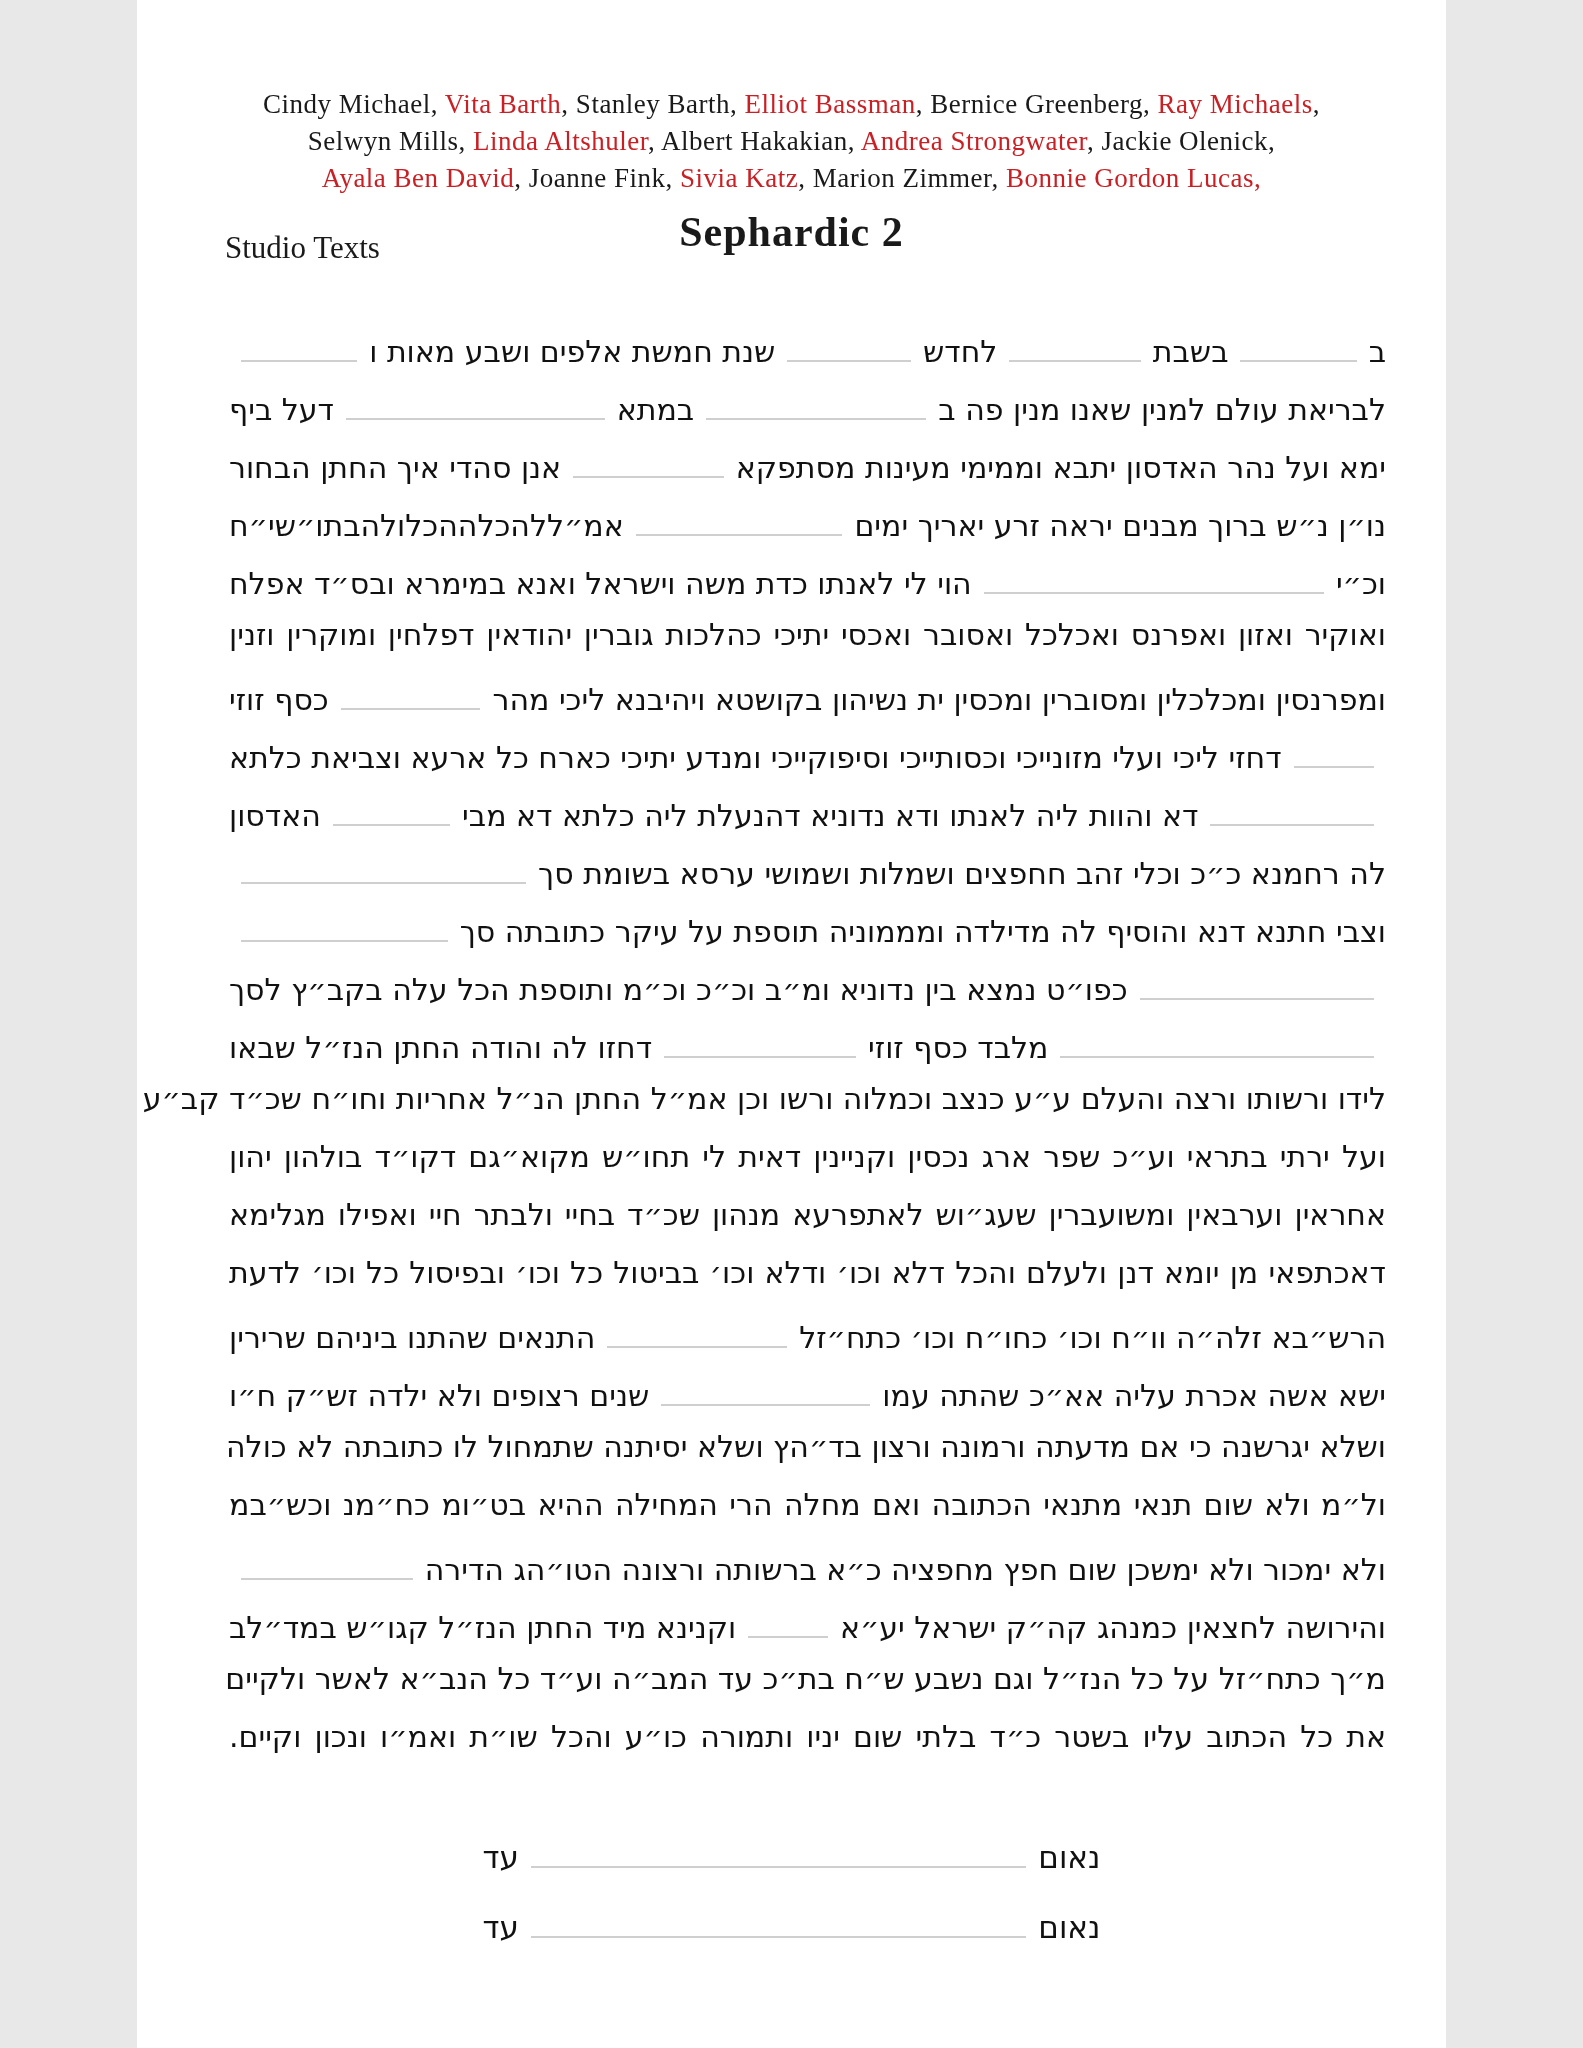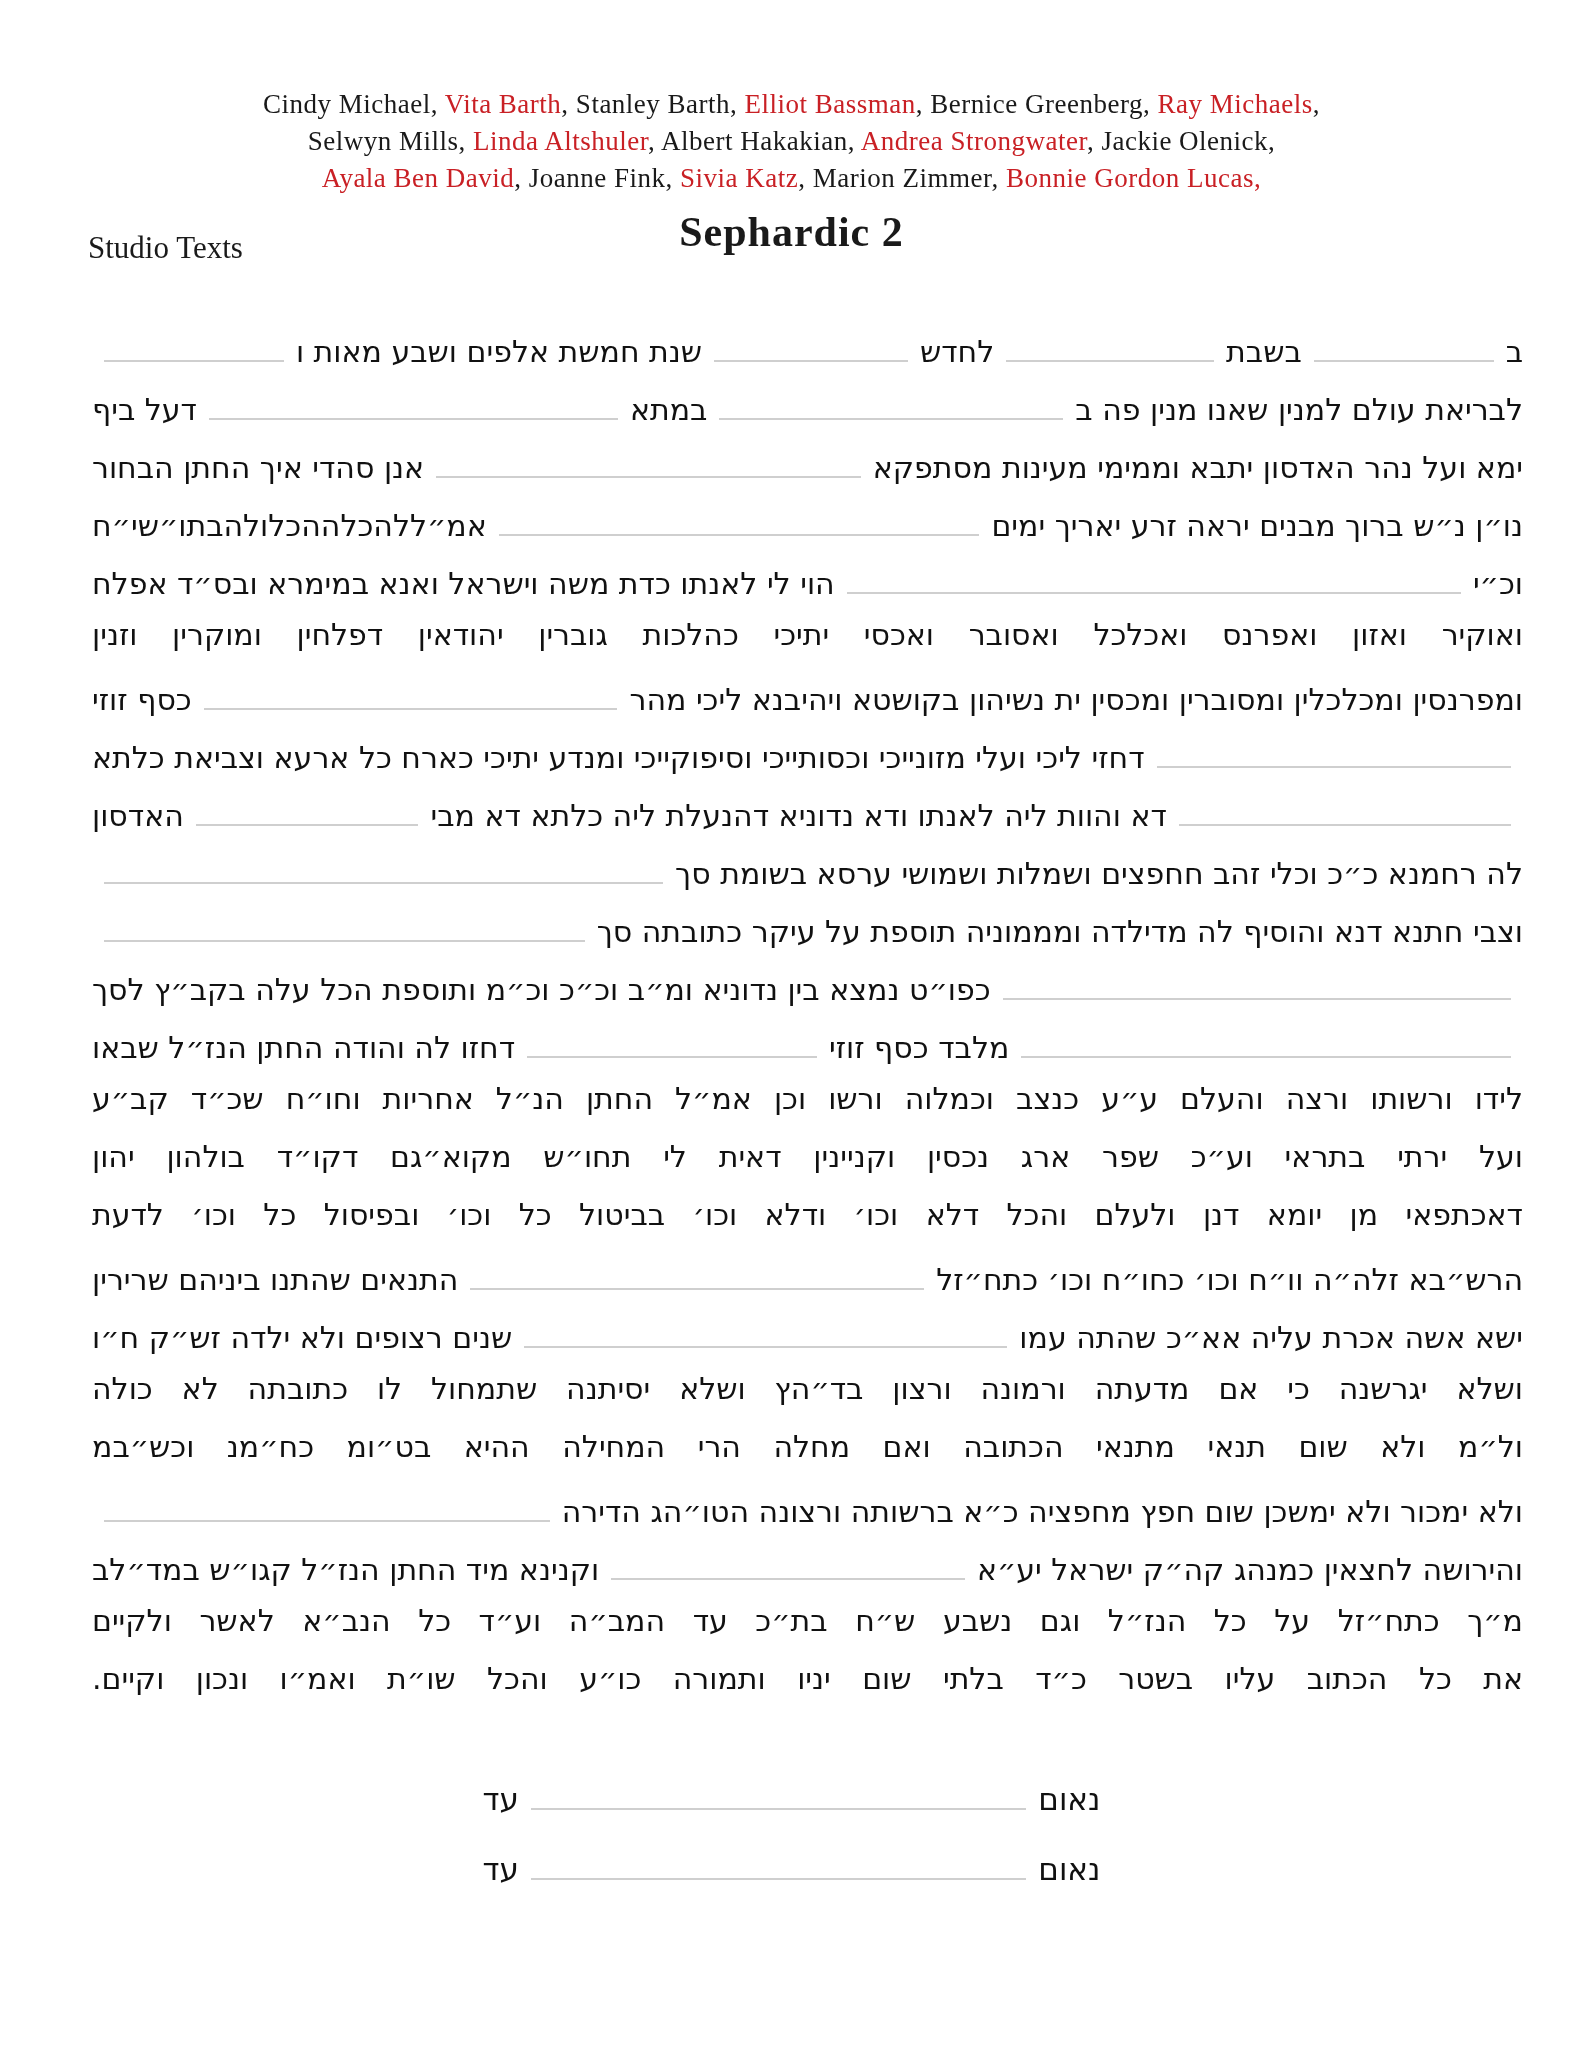--- a/index.html
+++ b/index.html
@@ -1,17 +1,17 @@
 <!DOCTYPE html>
 <html style="--red: #c92025; --ink: #1a1a1a; --blankc: #cfcfcf;"><head>
 <meta charset="utf-8">
 <style>
   html,body { margin:0; padding:0; background:#e8e8e8; }
   .page {
-    width:1583px; height:2048px; background:#ffffff; margin:0 auto;
+    width:1309px; height:2048px; background:#ffffff; margin:0 auto;
     position:relative; overflow:hidden;
     font-family:"Liberation Serif", serif; color:var(--ink,#1a1a1a);
   }
   
   .names-block { padding-top:86px; text-align:center;
     font-size:27px; line-height:37px; letter-spacing:0.5px; }
   .names-line { white-space:nowrap; }
   .names-line .red { color:var(--red,#c92025); }
   
   .title-row { position:relative; height:72px; margin-top:11px; }
@@ -111,20 +111,21 @@
         <span class="t">כפו״ט נמצא בין נדוניא ומ״ב וכ״כ וכ״מ ותוספת הכל עלה בקב״ץ לסך</span>
       </div>
       <div class="line flex" dir="rtl">
         <span class="blank" style="flex-grow: 1.8;"></span>
         <span class="t">מלבד כסף זוזי</span>
         <span class="blank" style="flex-grow: 1;"></span>
         <span class="t">דחזו לה והודה החתן הנז״ל שבאו</span>
       </div>
       <div class="line just" dir="rtl"><span class="t">לידו ורשותו ורצה והעלם ע״ע כנצב וכמלוה ורשו וכן אמ״ל החתן הנ״ל אחריות וחו״ח שכ״ד קב״ע</span></div>
       <div class="line just" dir="rtl"><span class="t">ועל ירתי בתראי וע״כ שפר ארג נכסין וקניינין דאית לי תחו״ש מקוא״גם דקו״ד בולהון יהון</span></div>
+      <div class="line just" dir="rtl"><span class="t">אחראין וערבאין ומשועברין שעג״וש לאתפרעא מנהון שכ״ד בחיי ולבתר חיי ואפילו מגלימא</span></div>
       <div class="line just" dir="rtl"><span class="t">דאכתפאי מן יומא דנן ולעלם והכל דלא וכו׳ ודלא וכו׳ בביטול כל וכו׳ ובפיסול כל וכו׳ לדעת</span></div>
       <div class="line flex" dir="rtl">
         <span class="t">הרש״בא זלה״ה וו״ח וכו׳ כחו״ח וכו׳ כתח״זל</span>
         <span class="blank" style="flex-grow: 1;"></span>
         <span class="t">התנאים שהתנו ביניהם שרירין</span>
       </div>
       <div class="line flex" dir="rtl">
         <span class="t">ישא אשה אכרת עליה אא״כ שהתה עמו</span>
         <span class="blank" style="flex-grow: 1;"></span>
         <span class="t">שנים רצופים ולא ילדה זש״ק ח״ו</span>

